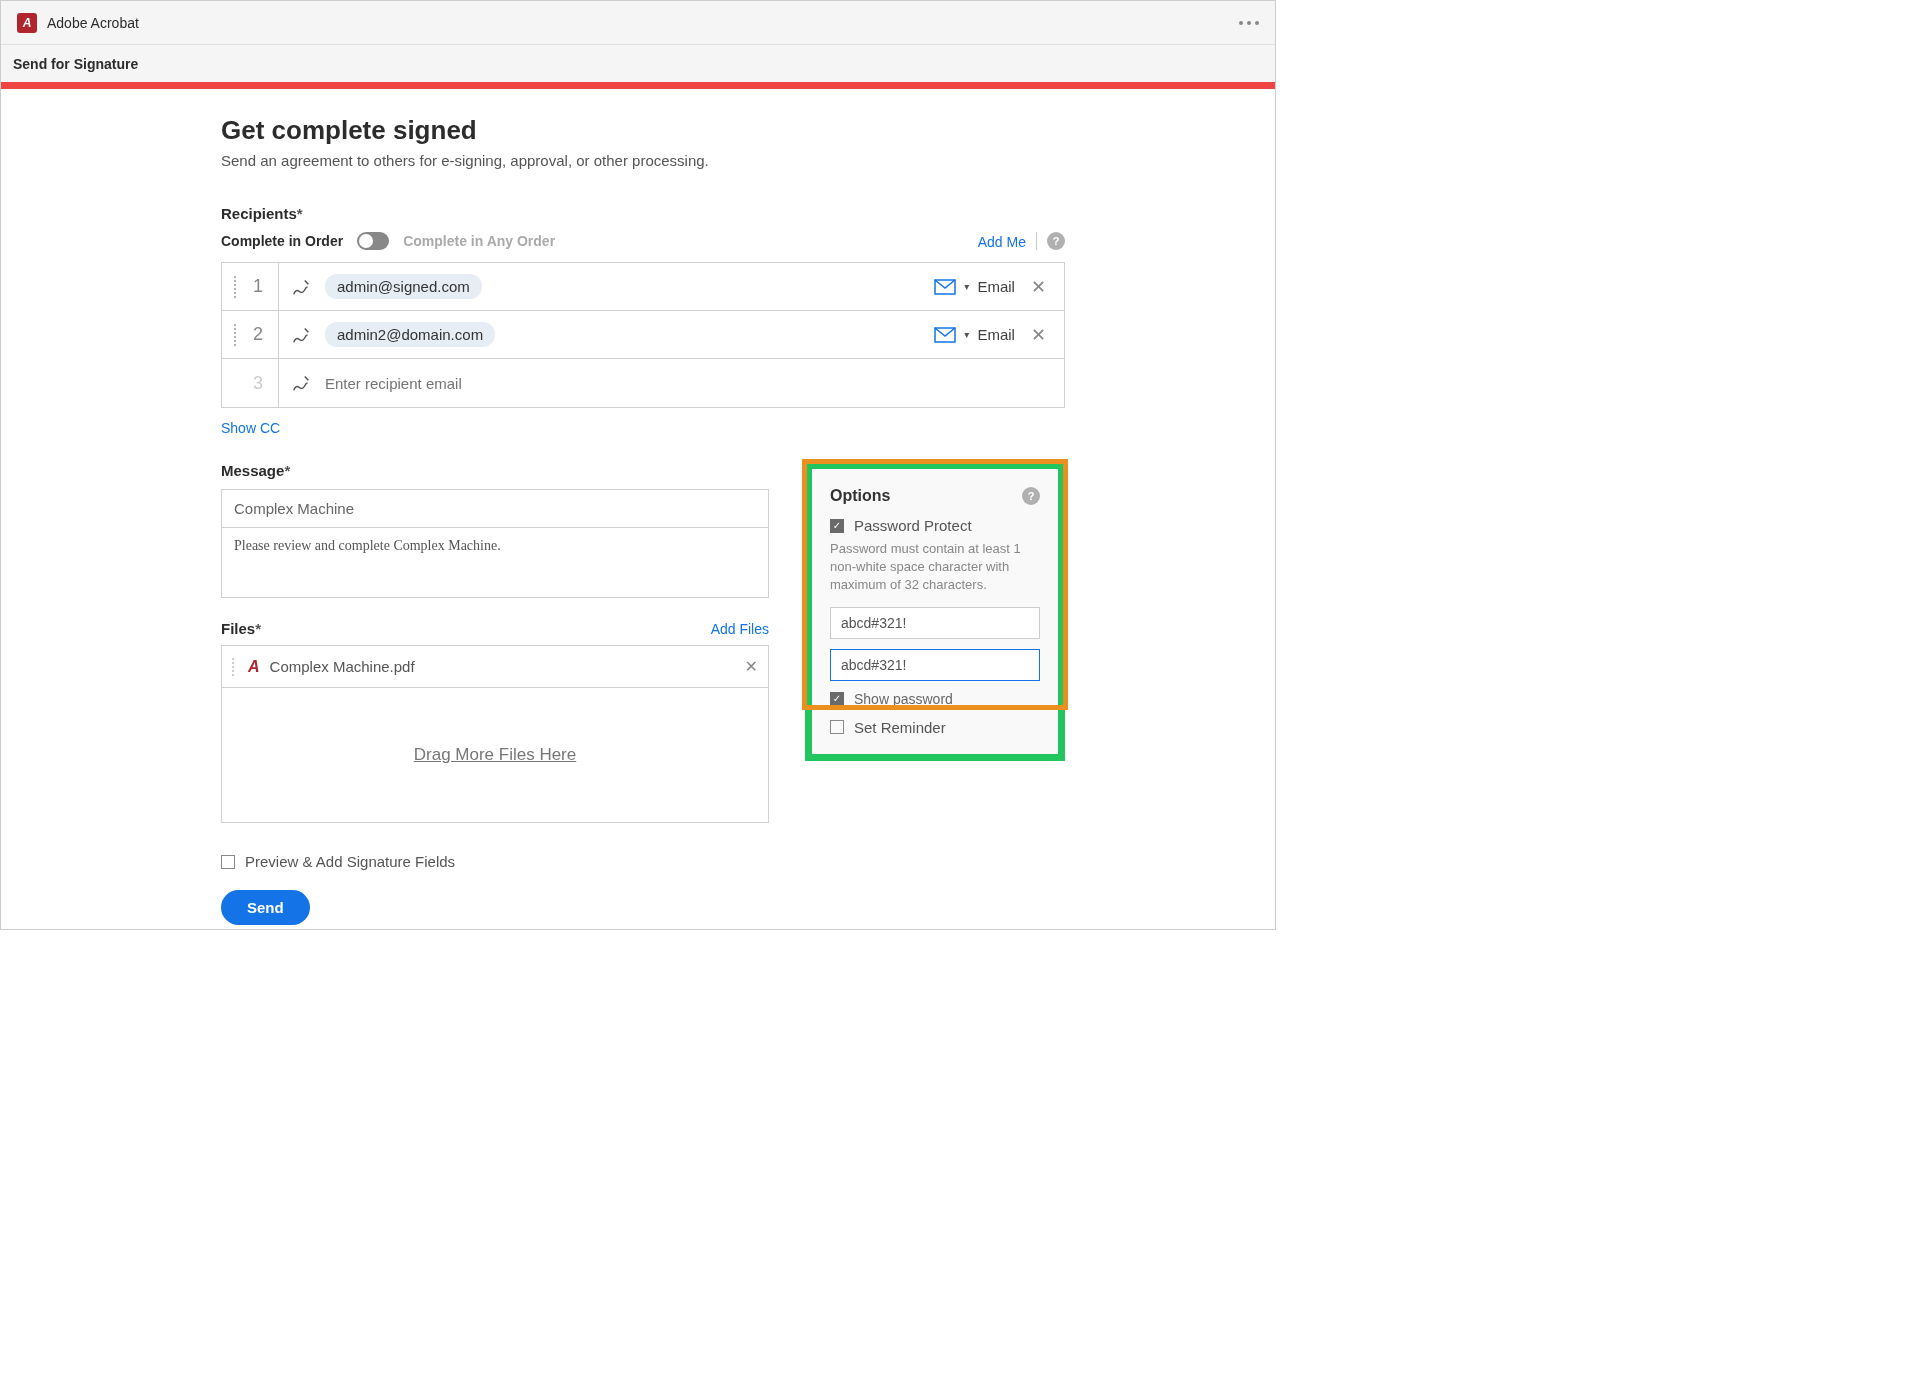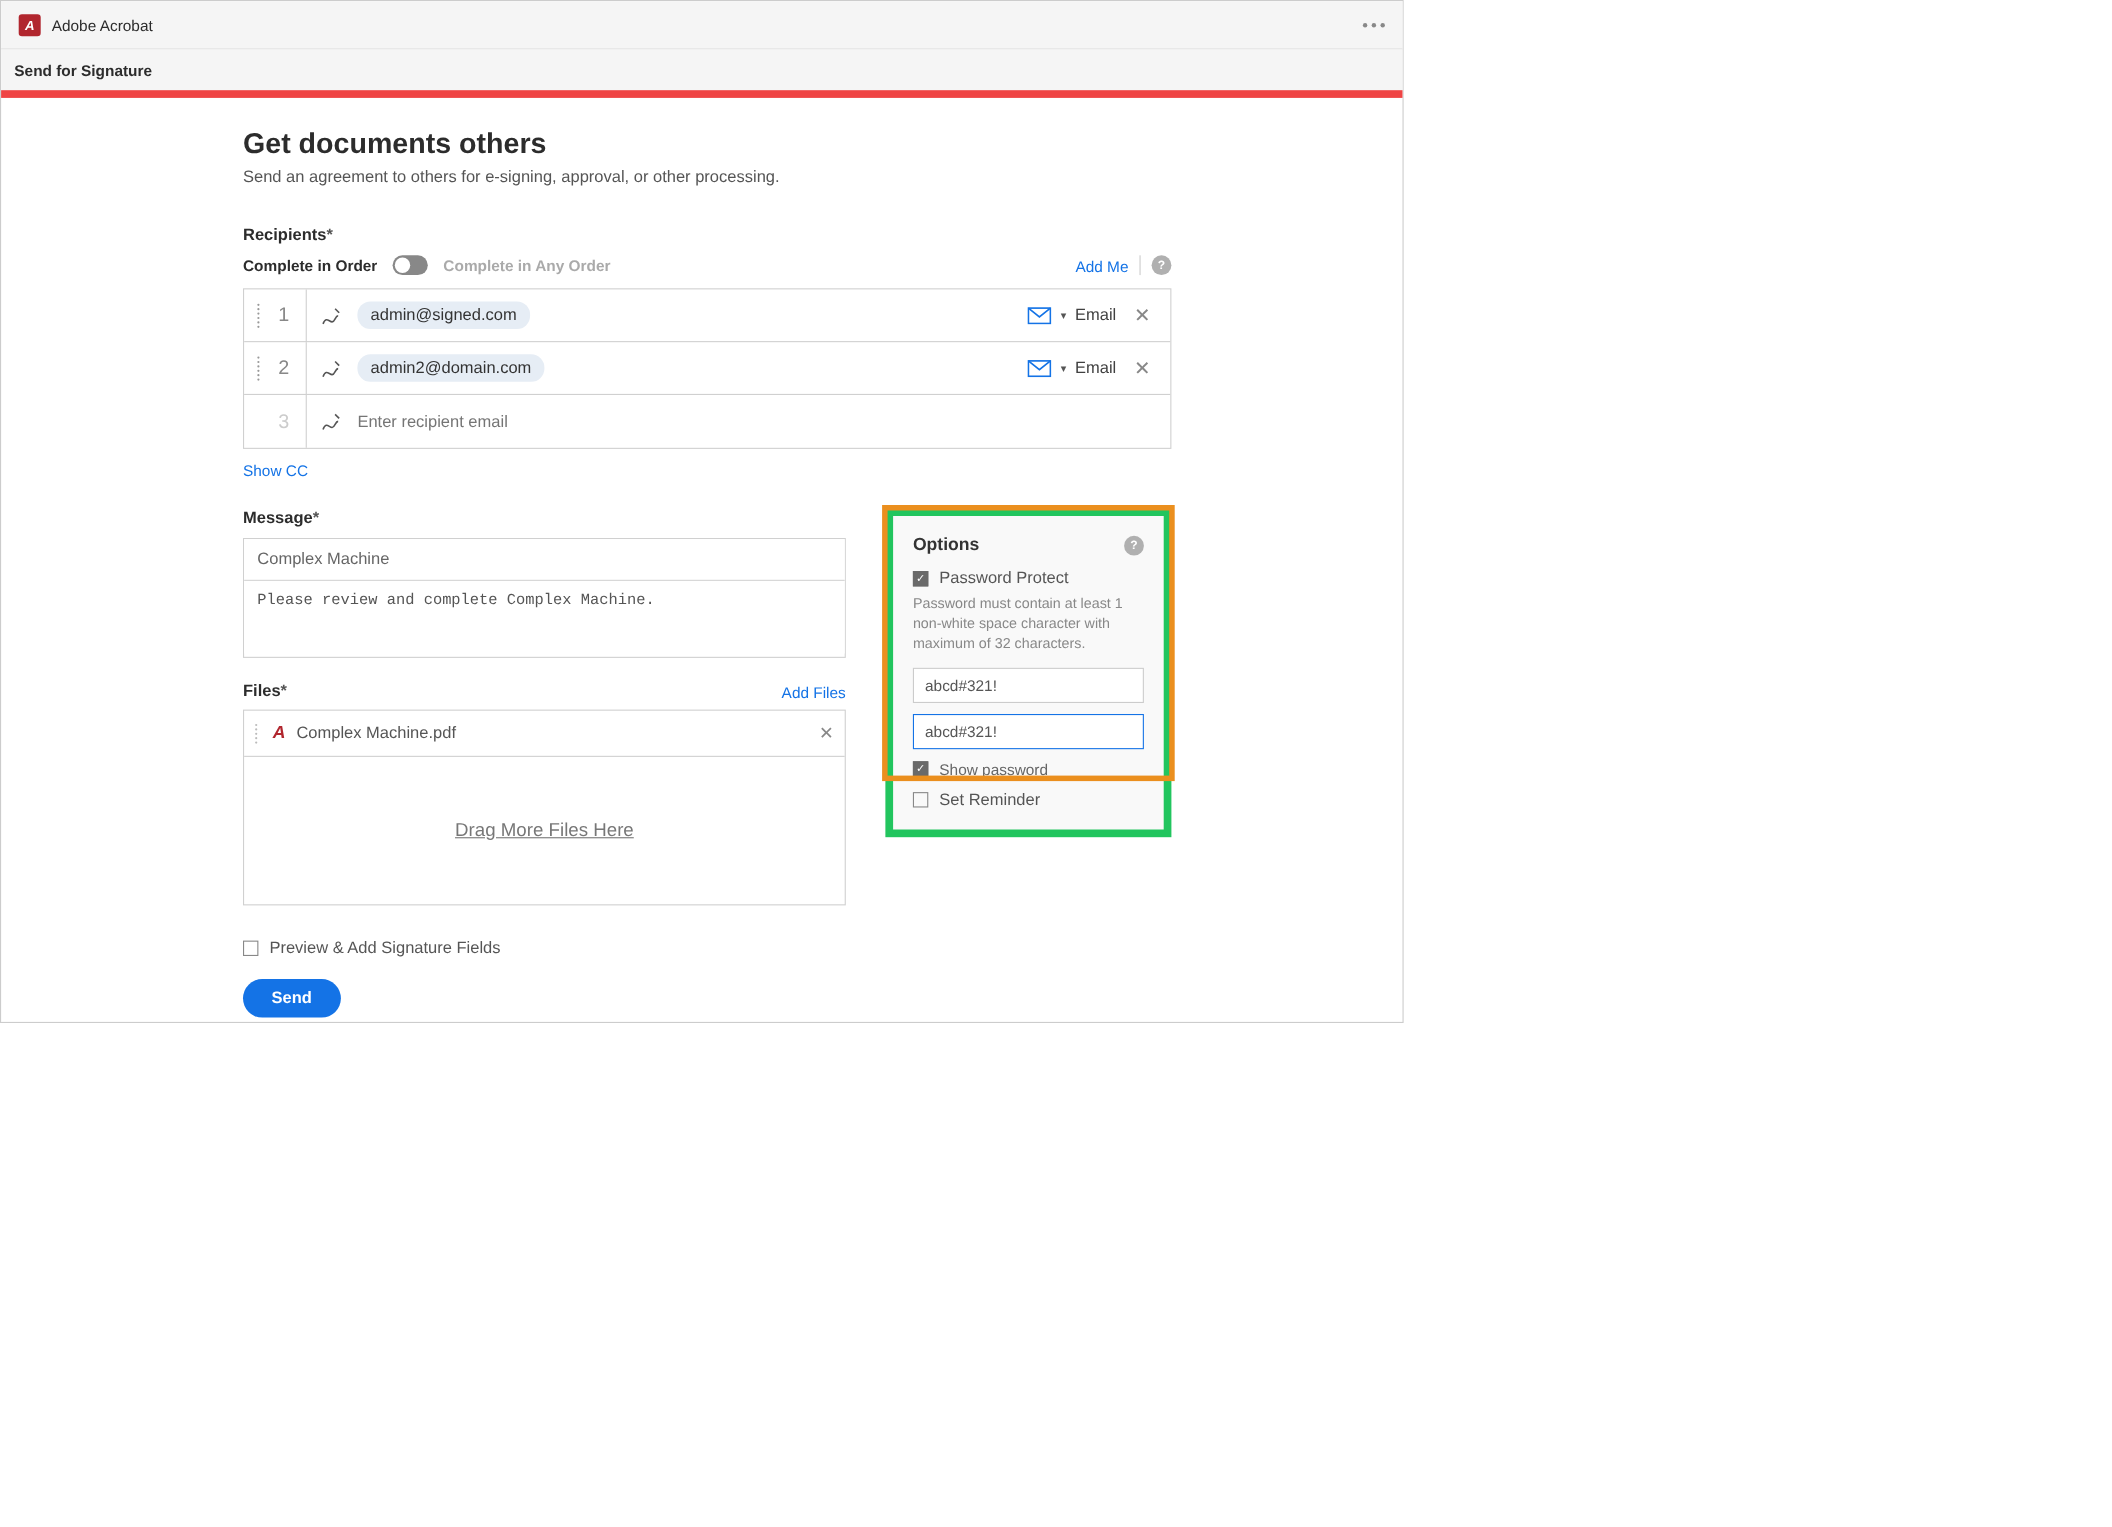--- a/index.html
+++ b/index.html
@@ -42,21 +42,21 @@
   .envelope-icon { color: #1473e6; }
   .chev { color: #555; font-size: 10px; }
   .email-label { color: #404040; font-size: 15px; }
   .close-x { color: #888; font-size: 18px; cursor: pointer; padding: 0 8px; }
   .show-cc { margin-top: 12px; }
   .main-cols { display: flex; gap: 36px; align-items: flex-start; margin-top: 26px; }
   .left-col { flex: 1; }
   .right-col { width: 260px; }
   .msg-box { border: 1px solid #d0d0d0; }
   .msg-subject { border: none; border-bottom: 1px solid #d0d0d0; width: 100%; padding: 10px 12px; font-size: 15px; color: #666; outline: none; }
-  .msg-body { border: none; width: 100%; padding: 10px 12px; font-size: 14px; color: #555; height: 66px; resize: none; outline: none; font-family: Liberation Mono, monospace; }
+  .msg-body { border: none; width: 100%; padding: 10px 12px; font-size: 14px; color: #555; height: 66px; resize: none; outline: none; font-family: Liberation Serif, serif; }
   .files-head { display: flex; justify-content: space-between; align-items: center; margin-top: 22px; margin-bottom: 8px; }
   .files-box { border: 1px solid #d0d0d0; }
   .file-row { display: flex; align-items: center; height: 42px; padding: 0 10px; gap: 10px; border-bottom: 1px solid #d0d0d0; }
   .file-drag-dots { width: 6px; display: flex; flex-direction: column; gap: 2px; }
   .file-drag-dots span { width: 2px; height: 2px; background: #bbb; border-radius: 50%; }
   .pdf-icon { color: #b1262e; font-size: 16px; font-style: italic; font-weight: bold; }
   .file-name { font-size: 15px; color: #555; }
   .file-x { margin-left: auto; color: #888; font-size: 16px; cursor: pointer; }
   .dropzone { height: 134px; display: flex; align-items: center; justify-content: center; color: #777; font-size: 17px; text-decoration: underline; }
   .options-box { border: 7px solid #22c55e; background: #f9f9f9; padding: 18px 18px; position: relative; }
@@ -88,21 +88,21 @@
         <span></span>
         <span></span>
         <span></span>
       </div>
   </div>
   <div class="subbar">
     <span class="subbar-title">Send for Signature</span>
   </div>
 
   <div class="content">
-    <h1>Get documents others</h1>
+    <h1>Get complete signed</h1>
     <div class="subtitle">Send an agreement to others for e-signing, approval, or other processing.</div>
 
     <div class="section-label">
       <span>Recipients</span><span class="ast">*</span>
     </div>
 
     <div class="order-row">
       <span class="order-label">Complete in Order</span>
       <div class="toggle">
           <div class="knob"></div>

